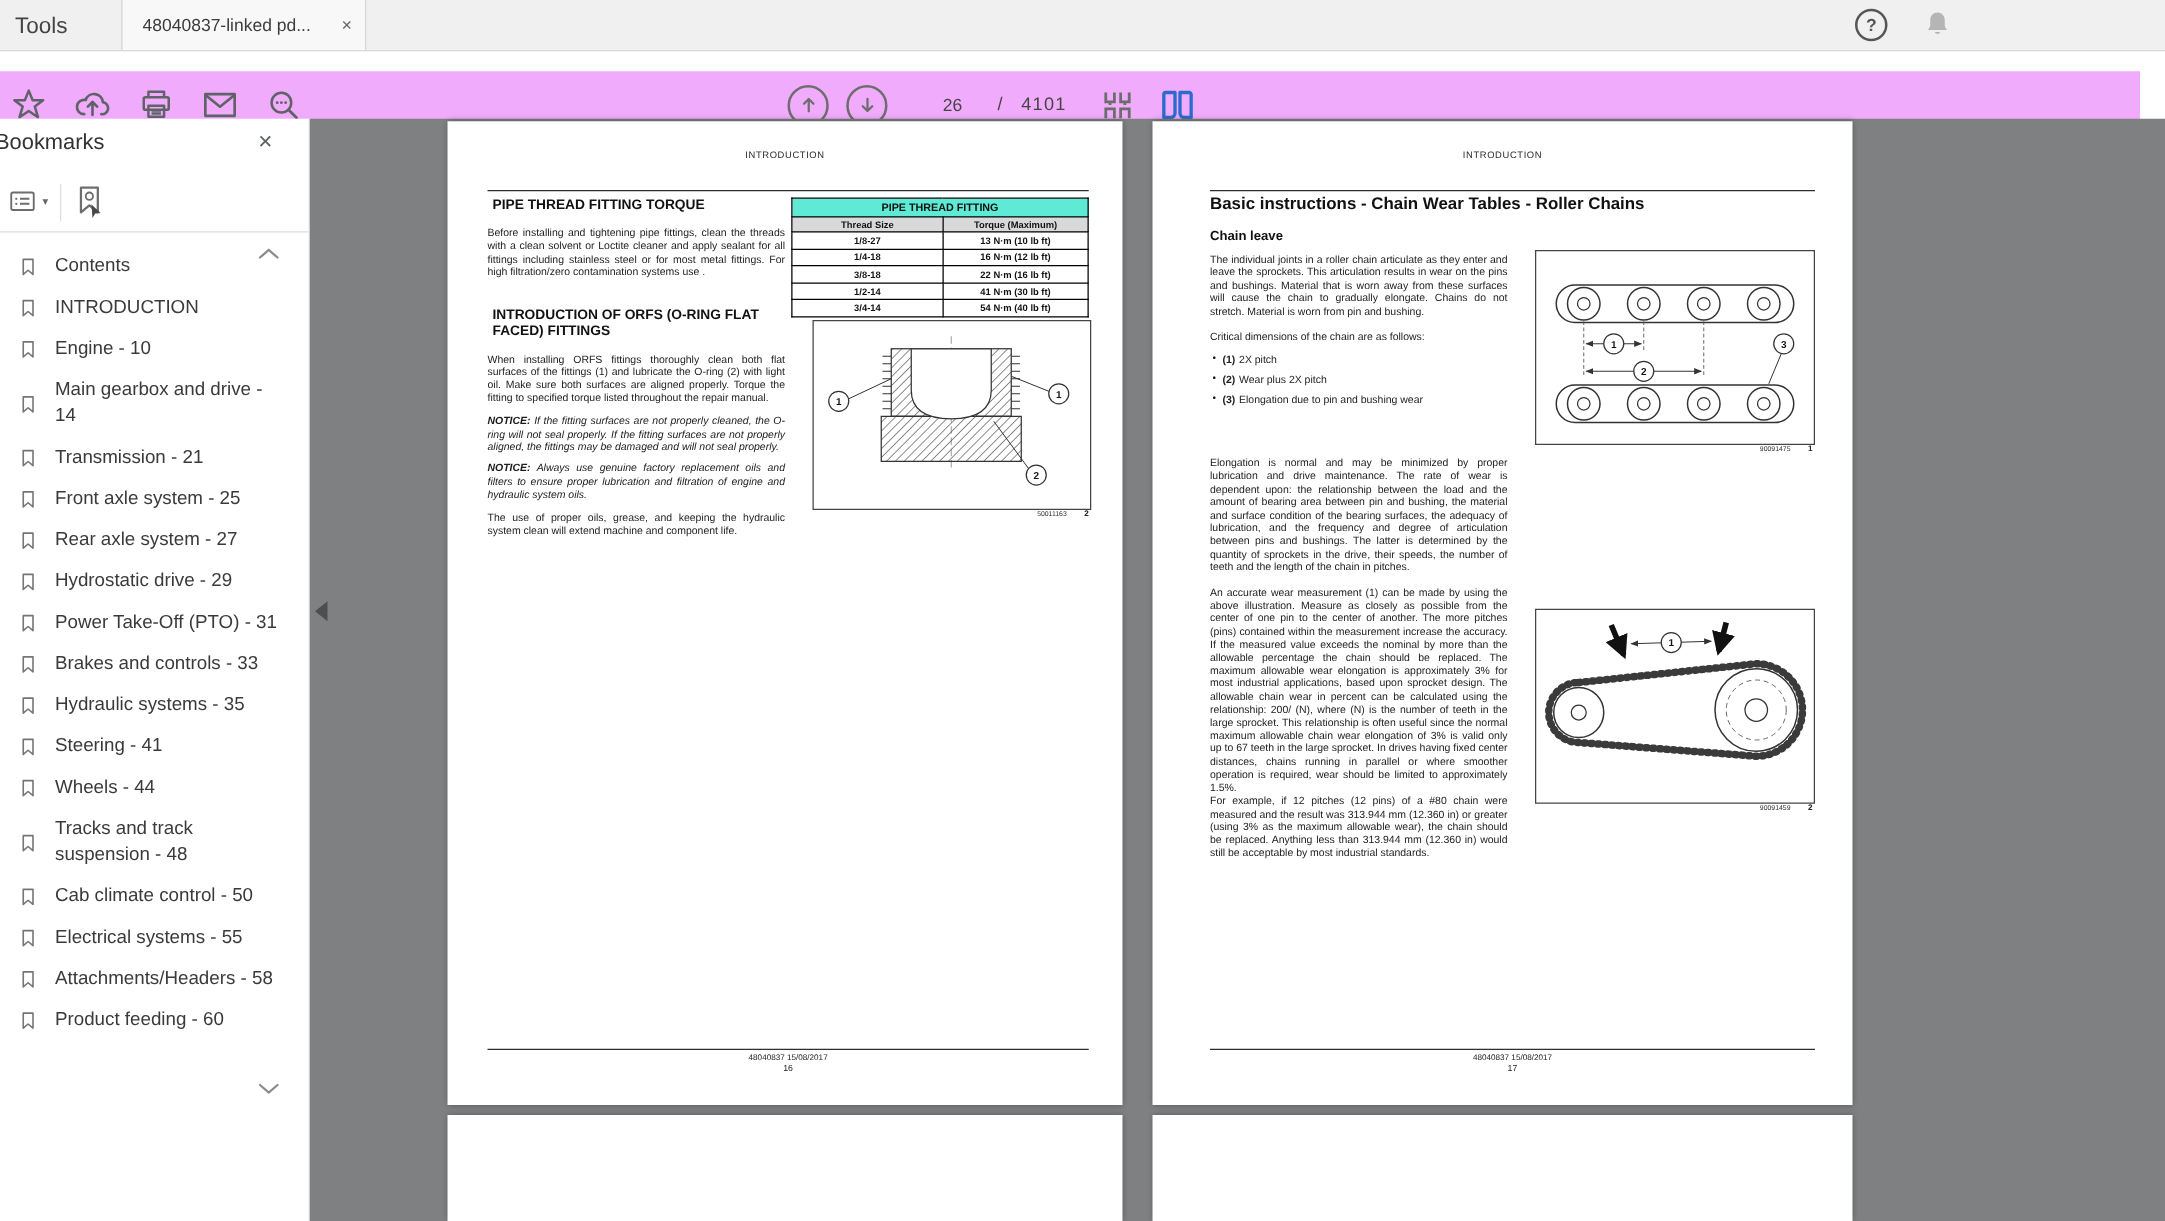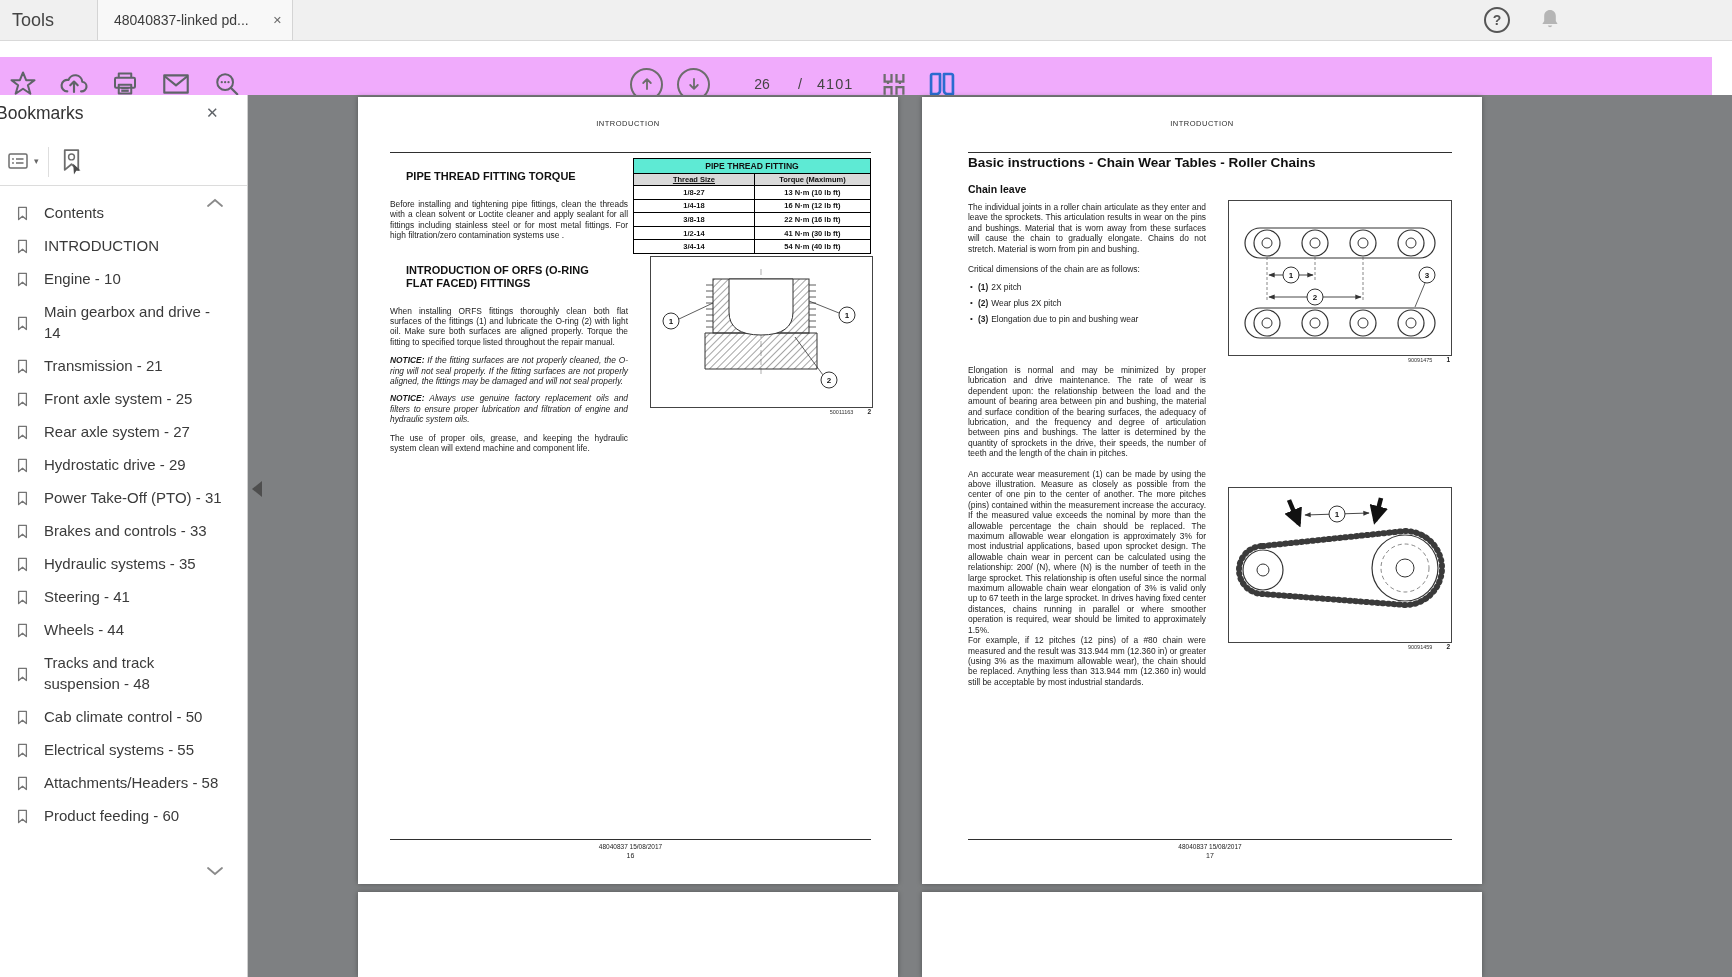--- a/index.html
+++ b/index.html
@@ -46,21 +46,21 @@
   .page-left{left:110px;top:2px;width:540px;height:787px;}
   .page-right{left:674px;top:2px;width:560px;height:787px;}
   .page-stub{position:absolute;top:797px;height:85px;background:#ffffff;box-shadow:0 0 5px rgba(0,0,0,0.35);}
   .stub-left{left:110px;width:540px;}
   .stub-right{left:674px;width:560px;}
   
   .run-head{position:absolute;top:22px;width:100%;text-align:center;font-size:7.5px;letter-spacing:0.5px;color:#2b2b2b;}
   .rule{position:absolute;height:1px;background:#2f2f2f;}
   .body-text{font-size:8.4px;line-height:10.4px;color:#1c1c1c;text-align:justify;margin:0;}
   .notice{font-style:italic;}
-  .sec-title{font-size:11px;font-weight:bold;color:#111;line-height:13px;margin:16px;}
+  .sec-title{font-size:11px;font-weight:bold;color:#111;line-height:13px;margin:4px;}
   .pg-footer{position:absolute;top:742px;text-align:center;}
   .pg-footer .f-rule{height:1px;background:#2f2f2f;margin-bottom:3px;}
   .f-doc{font-size:6.5px;color:#222;}
   .f-num{font-size:7px;color:#222;margin-top:2px;}
   
   .lp-col{position:absolute;left:32px;top:57px;width:238px;}
   .lp-table{position:absolute;left:275px;top:61px;width:238px;border-collapse:collapse;}
   .lp-table td,.lp-table th{border:1px solid #000;text-align:center;font-weight:bold;color:#111;}
   .lp-table .tt{background:#5eead4;font-size:8.6px;padding:2px 0;}
   .lp-table .th{background:#d9d9d9;font-size:7.5px;padding:1px 0;}
@@ -402,21 +402,21 @@
       <p class="body-text notice gap7"><b>NOTICE:</b> <span>Always use genuine factory replacement oils and filters to ensure proper lubrication and filtration of engine and hydraulic system oils.</span></p>
       <p class="body-text gap8">The use of proper oils, grease, and keeping the hydraulic system clean will extend machine and component life.</p>
     </div>
 
     <table class="lp-table">
       <tbody>
           <tr>
             <td class="tt" colspan="2">PIPE THREAD FITTING</td>
           </tr>
       <tr>
-        <td class="th" style="width:51%;text-decoration:underline;">Thread Size</td>
+        <td class="th" style="width:51%;">Thread Size</td>
         <td class="th">Torque (Maximum)</td>
       </tr>
       <tr>
             <td class="td">1/8-27</td>
             <td class="td">13 N·m (10 lb ft)</td>
           </tr>
       <tr>
             <td class="td">1/4-18</td>
             <td class="td">16 N·m (12 lb ft)</td>
           </tr>

